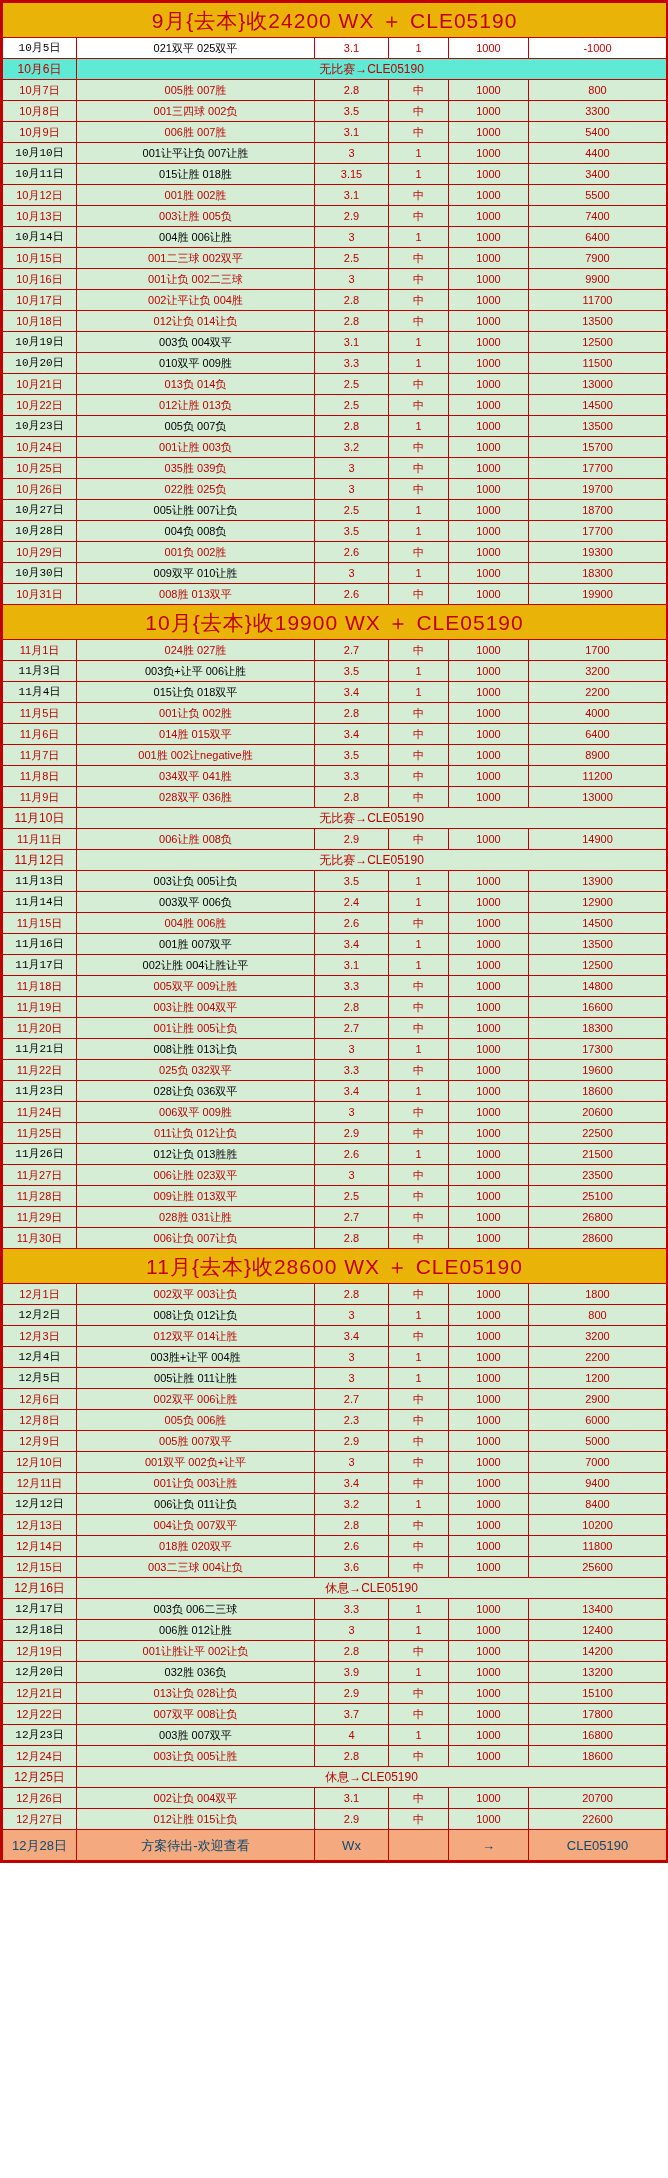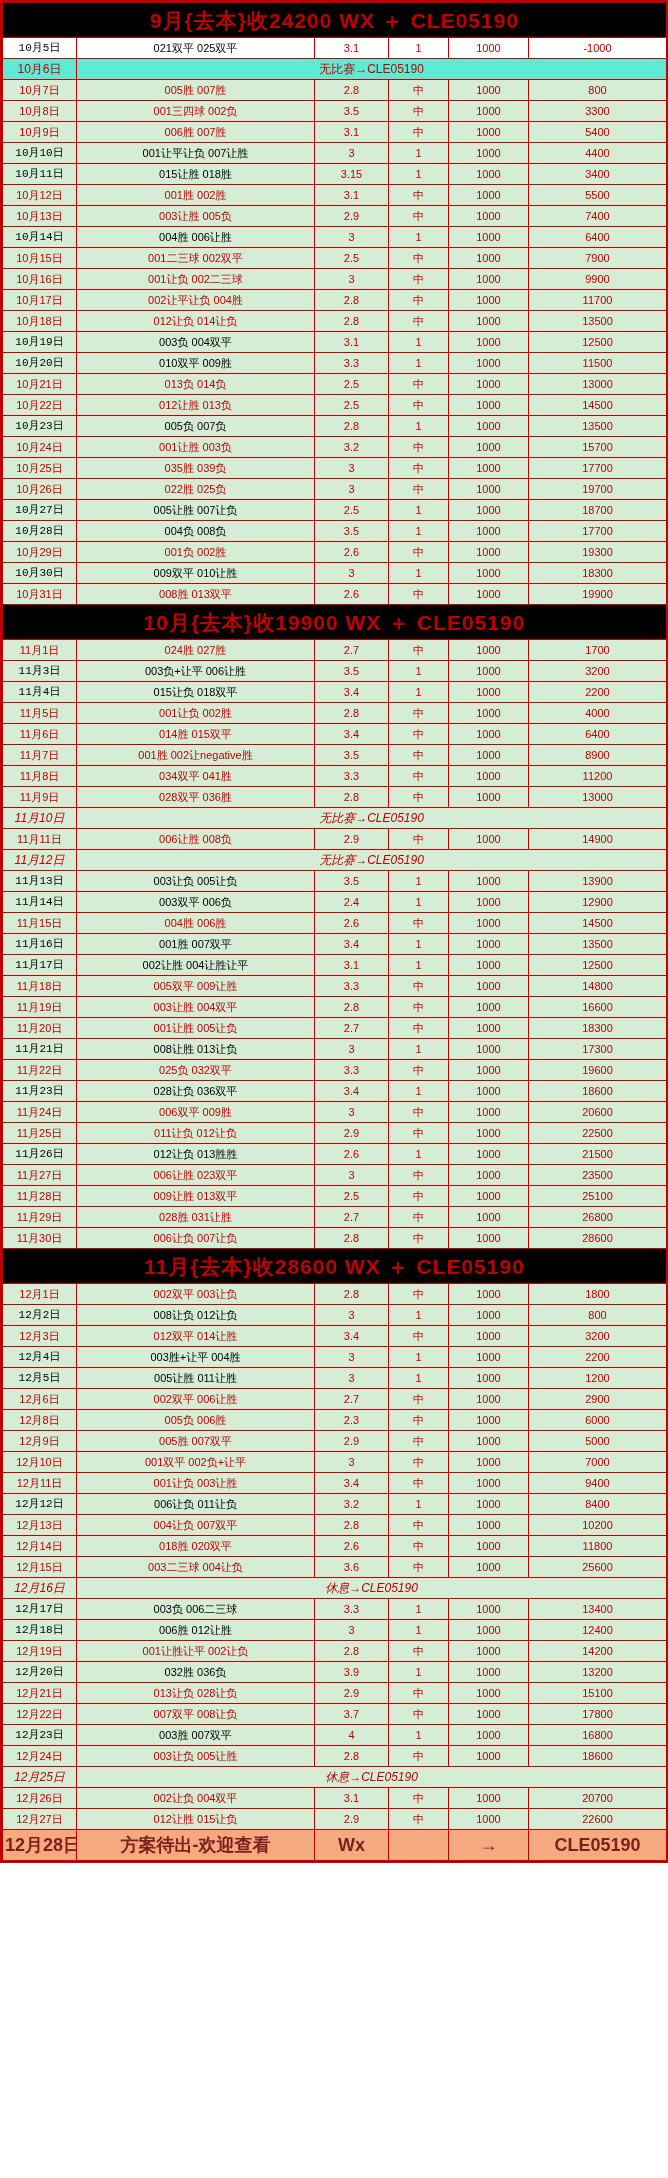--- a/index.html
+++ b/index.html
@@ -12,24 +12,24 @@
   col.c2{width:74px;}
   col.c3{width:60px;}
   col.c4{width:80px;}
   col.c5{width:138px;}
   tr.row-white td{background:#ffffff;}
   tr.row-green td{background:#d5ecd5;}
   td.date-red{color:#c00000;}
   td.date-black{color:#000000;font-family:Liberation Mono, monospace;}
   td.txt-red{color:#c00000;}
   td.txt-black{color:#000000;}
-  .banner td{background:#000000;color:#c00000;font-size:21px;font-weight:bold;height:34px;letter-spacing:1px;}
-  .norace td{color:#c00000;background:#d5ecd5;font-size:12px;font-style:italic;}
+  .banner td{background:#eab308;color:#c00000;font-size:21px;font-weight:normal;height:34px;letter-spacing:1px;}
+  .norace td{color:#c00000;background:#d5ecd5;font-size:12px;}
   .norace-white td{color:#c00000;background:#5eead4;font-size:12px;}
-  .final td{background:#f4a97f;color:#7f1d1d;font-size:18px;height:30px;font-weight:bold;}
+  .final td{background:#f4a97f;color:#0c4a6e;font-size:13px;height:30px;font-weight:normal;}
 </style>
 </head>
 <body>
 
 <div class="sheet">
   <table>
     <colgroup>
       <col class="c0">
         <col class="c1">
         <col class="c2">

